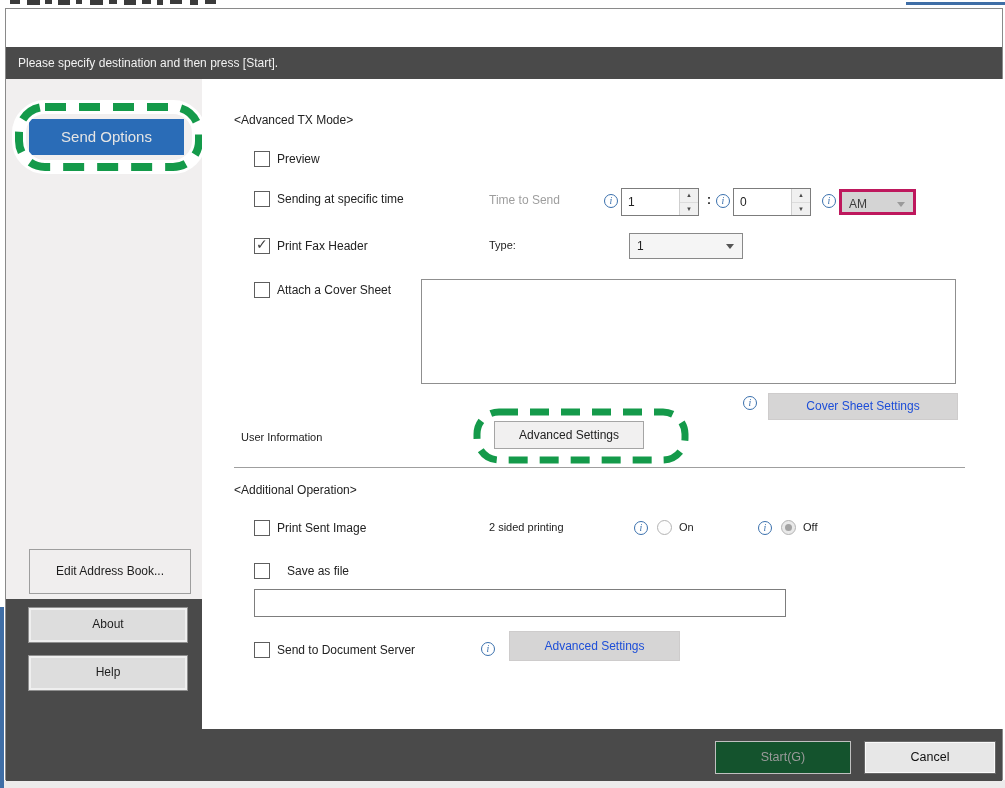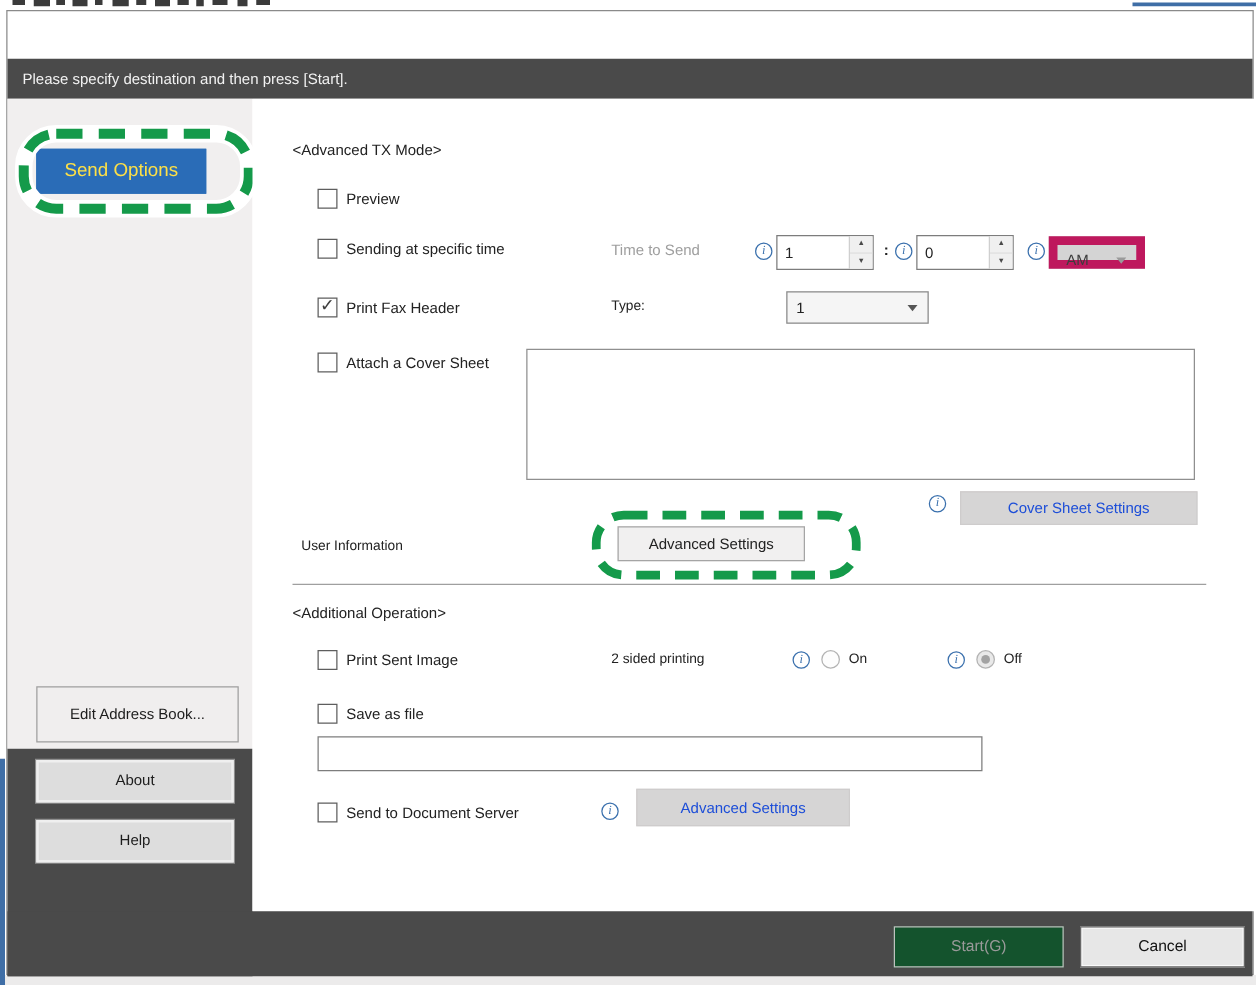--- a/index.html
+++ b/index.html
@@ -22,21 +22,21 @@
   .msgbar { position:absolute; left:0; top:38px; width:100%; height:32px; background:#4a4a4a; }
   .msgbar span { position:absolute; left:12px; top:0; line-height:32px; font-size:12px; color:#f2f2f2; }
 
   .sidebar-light { position:absolute; left:0; top:70px; width:196px; height:520px; background:#f1efef; }
   .sidebar-dark { position:absolute; left:0; top:590px; width:196px; height:182px; background:#4a4a4a; }
 
   .main { position:absolute; left:196px; top:70px; width:802px; height:650px; background:#ffffff; }
 
   .footer { position:absolute; left:0; top:720px; width:100%; height:52px; background:#4a4a4a; }
 
-  .send-options { position:absolute; left:23px; top:110px; width:136px; height:36px; background:#2a6cb7; border:1px solid #2a6cb7; color:#fde047; font-size:15px; text-align:center; line-height:34px; cursor:pointer; }
+  .send-options { position:absolute; left:23px; top:110px; width:155px; height:36px; background:#2a6cb7; border:1px solid #2a6cb7; color:#e5e5e5; font-size:15px; text-align:center; line-height:34px; cursor:pointer; }
 
   .annotation { position:absolute; pointer-events:none; }
 
   .side-btn { position:absolute; background:#dddddd; border:2px solid #efefef; box-shadow:0 0 0 1px #8f8f8f; color:#1d1d1d; font-size:12px; text-align:center; cursor:pointer; }
   .edit-book { left:23px; top:540px; width:162px; height:45px; background:#f0eeee; border:1px solid #9e9e9e; box-shadow:none; line-height:42px; position:absolute; font-size:12px; text-align:center; cursor:pointer; color:#1d1d1d; }
   .about { left:23px; top:599px; width:158px; height:34px; line-height:28px; }
   .help  { left:23px; top:647px; width:158px; height:34px; line-height:28px; }
 
   .sect-header { position:absolute; left:32px; font-size:12px; color:#222; }
 
@@ -53,21 +53,21 @@
   .spinner .val { position:absolute; left:6px; top:0; line-height:26px; font-size:12px; color:#222; }
   .spinner .btns { position:absolute; right:0; top:0; width:19px; height:100%; border-left:1px solid #cfcfcf; display:flex; flex-direction:column; }
   .spinner .sbtn { flex:1; background:#f0f0f0; font-size:6px; color:#4a4a4a; text-align:center; line-height:12px; cursor:pointer; }
   .spinner .sbtn:first-child { border-bottom:1px solid #dcdcdc; }
 
   .colon { position:absolute; font-size:12px; font-weight:bold; color:#222; }
 
   .select { position:absolute; height:26px; border:1px solid #898989; background:#f5f5f5; cursor:pointer; }
   .select .val { position:absolute; left:7px; top:0; line-height:24px; font-size:12px; color:#222; }
   .select .caret { position:absolute; right:8px; top:10px; width:0; height:0; border-left:4px solid transparent; border-right:4px solid transparent; border-top:5px solid #555; }
-  .select.disabled { background:#d4d4d4; border:7px solid #be185d; }
+  .select.disabled { background:#d4d4d4; border:3px solid #be185d; }
   .select.disabled .val { color:#3c3c3c; }
   .select.disabled .caret { border-top-color:#9a9a9a; }
 
   .listbox { position:absolute; left:219px; top:200px; width:535px; height:105px; background:#fff; border:1px solid #8f8f8f; }
 
   .btn { position:absolute; font-size:12px; text-align:center; cursor:pointer; }
   .btn.enabled { background:#f1f0f0; border:1px solid #a5a5a5; color:#222; }
   .btn.disabled { background:#d6d5d5; border:1px solid #cecccc; color:#1d4ed8; cursor:default; }
 
   .divider { position:absolute; left:32px; top:388px; width:731px; height:1px; background:#9f9f9f; }
@@ -194,21 +194,21 @@
       <span class="info" style="left:432px;top:442px">i</span>
       <span class="radio" style="left:455px;top:441px"></span>
       <span class="dark-label" style="left:477px;top:442px">On</span>
       <span class="info" style="left:556px;top:442px">i</span>
       <span class="radio selected" style="left:579px;top:441px">
           <span class="dot"></span>
         </span>
       <span class="dark-label" style="left:601px;top:442px">Off</span>
 
       <span class="cb" style="left:52px;top:484px"></span>
-      <span class="cb-label" style="left:75px;top:485px">Save as file</span>
+      <span class="cb-label" style="left:85px;top:485px">Save as file</span>
       <input class="file-input" value="" style="">
 
       <span class="cb" style="left:52px;top:563px"></span>
       <span class="cb-label" style="left:75px;top:564px">Send to Document Server</span>
       <span class="info" style="left:279px;top:563px">i</span>
       <div class="btn disabled" style="left:307px;top:552px;width:171px;height:30px;line-height:28px">Advanced Settings</div>
 
     </div>
 
     <div class="footer">

